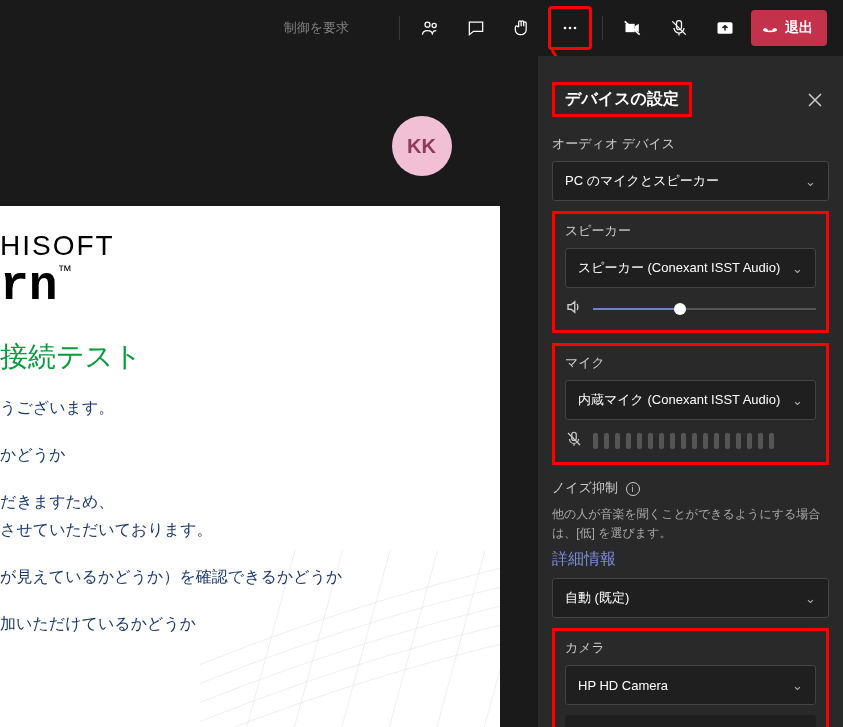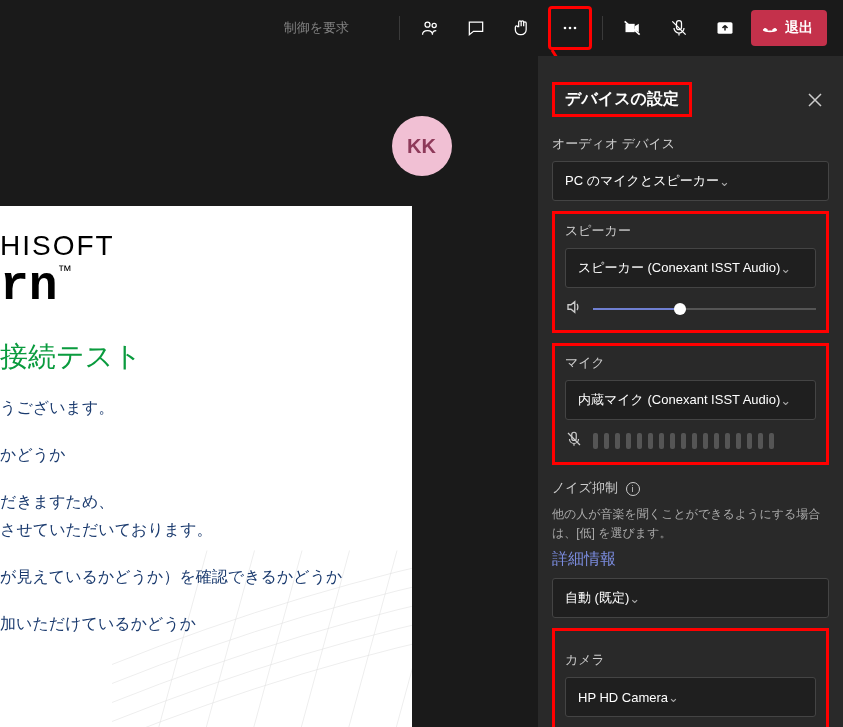--- a/index.html
+++ b/index.html
@@ -100,21 +100,21 @@
       align-items: center;
       justify-content: center;
       font-size: 20px;
       font-weight: 600;
     }
 
     .shared-content {
       position: absolute;
       top: 150px;
       left: 0;
-      width: 412px;
+      width: 500px;
       bottom: 0;
       background: #fff;
       color: #000;
       padding: 24px 0 0 0;
       overflow: hidden;
     }
     .shared-content .brand1 {
       font-size: 28px;
       font-weight: 300;
       letter-spacing: 2px;
@@ -209,21 +209,21 @@
       vertical-align: middle;
     }
 
     .dropdown {
       background: #1f1f1f;
       border: 1px solid #444;
       border-radius: 3px;
       height: 40px;
       display: flex;
       align-items: center;
-      justify-content: flex-start;
+      justify-content: space-between;
       padding: 0 12px;
       font-size: 13px;
       cursor: pointer;
       margin-bottom: 10px;
     }
     .dropdown .chev { color: #aaa; }
 
     .redbox {
       border: 3px solid #ff0000;
       padding: 8px 10px 10px 10px;
@@ -491,21 +491,21 @@
       <span class="info-icon">i</span>
     </div>
     <div class="help-text">他の人が音楽を聞くことができるようにする場合は、[低] を選びます。</div>
     <span class="link">詳細情報</span>
     <div class="dropdown">
       <span>自動 (既定)</span>
       <span class="chev">⌄</span>
     </div>
 
     <div class="redbox">
-      <div class="section-label" style="margin-top:12px">カメラ</div>
+      <div class="section-label" style="margin-top:0">カメラ</div>
       <div class="dropdown">
         <span>HP HD Camera</span>
         <span class="chev">⌄</span>
       </div>
       <div class="camera-preview">HP HD Camera</div>
     </div>
 
   </div>
 </div>
 

